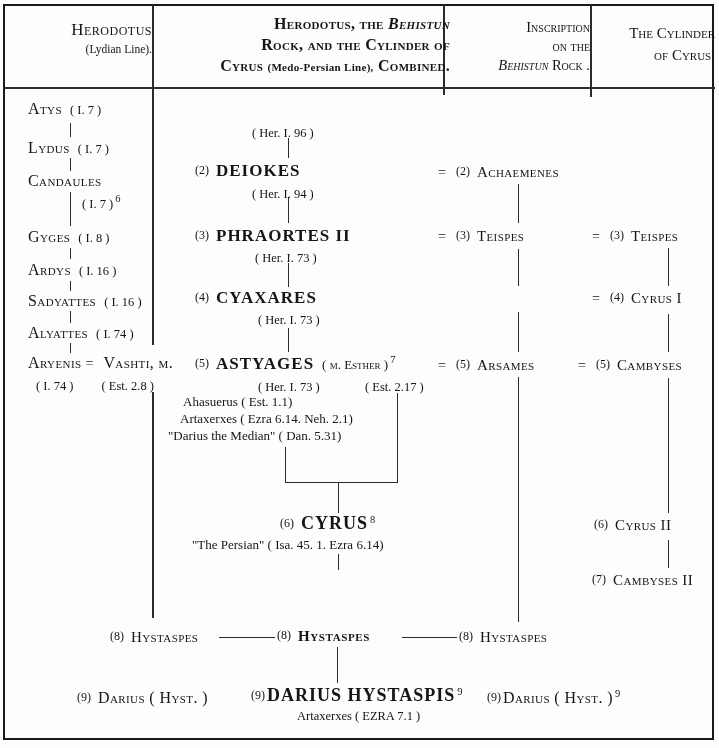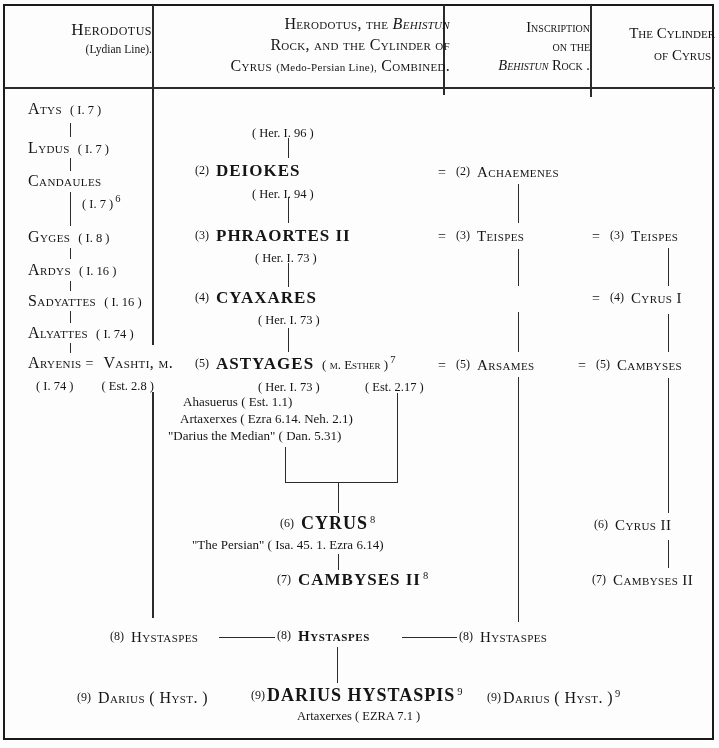--- a/index.html
+++ b/index.html
@@ -44,21 +44,21 @@
   <div class="v" style="left:590px;top:5px;height:92px;width:2px;"></div>
 
   <div class="v" style="left:152px;top:5px;height:340px;width:2px;"></div>
   <div class="v" style="left:152px;top:392px;height:226px;width:2px;"></div>
 
   <div class="hcell" style="left:4px;top:20px;width:148px;">
     <div class="h1t">Herodotus</div>
     <div class="h1s">(Lydian Line).</div>
   </div>
 
-  <div class="hcell" style="left:154px;top:13px;width:296px;">
+  <div class="hcell" style="left:154px;top:13px;width:296px;font-weight:bold;">
     <div class="h2l">
       <span>Herodotus, the </span><span class="it">Behistun</span>
     </div>
     <div class="h2l">Rock, and the Cylinder of</div>
     <div class="h2l">
       <span>Cyrus </span><span class="h2sm">(Medo-Persian Line),</span><span> Combined.</span>
     </div>
   </div>
 
   <div class="hcell" style="left:443px;top:18px;width:147px;">
@@ -154,23 +154,20 @@
   <div class="v" style="left:397px;top:393px;height:90px;"></div>
   <div class="h" style="left:285px;top:482px;width:113px;"></div>
   <div class="v" style="left:338px;top:483px;height:30px;"></div>
 
   <div class="row" style="left:280px;top:514px;">
     <span class="num">(6)</span><span class="bold18">CYRUS</span><span class="sup">8</span>
   </div>
   <div class="row alias" style="left:192px;top:538px;">"The Persian" ( Isa. 45. 1.   Ezra 6.14)</div>
   <div class="v" style="left:338px;top:554px;height:16px;"></div>
 
-  <div class="row" style="left:277px;top:571px;">
-    <span class="num">(7)</span><span class="bold17">CAMBYSES II</span><span class="sup">8</span>
-  </div>
 
   <div class="row" style="left:438px;top:163px;">
     <span class="eq">=</span><span class="num">(2)</span><span class="name15">Achaemenes</span>
   </div>
   <div class="v" style="left:518px;top:184px;height:39px;"></div>
 
   <div class="row" style="left:438px;top:227px;">
     <span class="eq">=</span><span class="num">(3)</span><span class="name15">Teispes</span>
   </div>
   <div class="v" style="left:518px;top:249px;height:37px;"></div>

